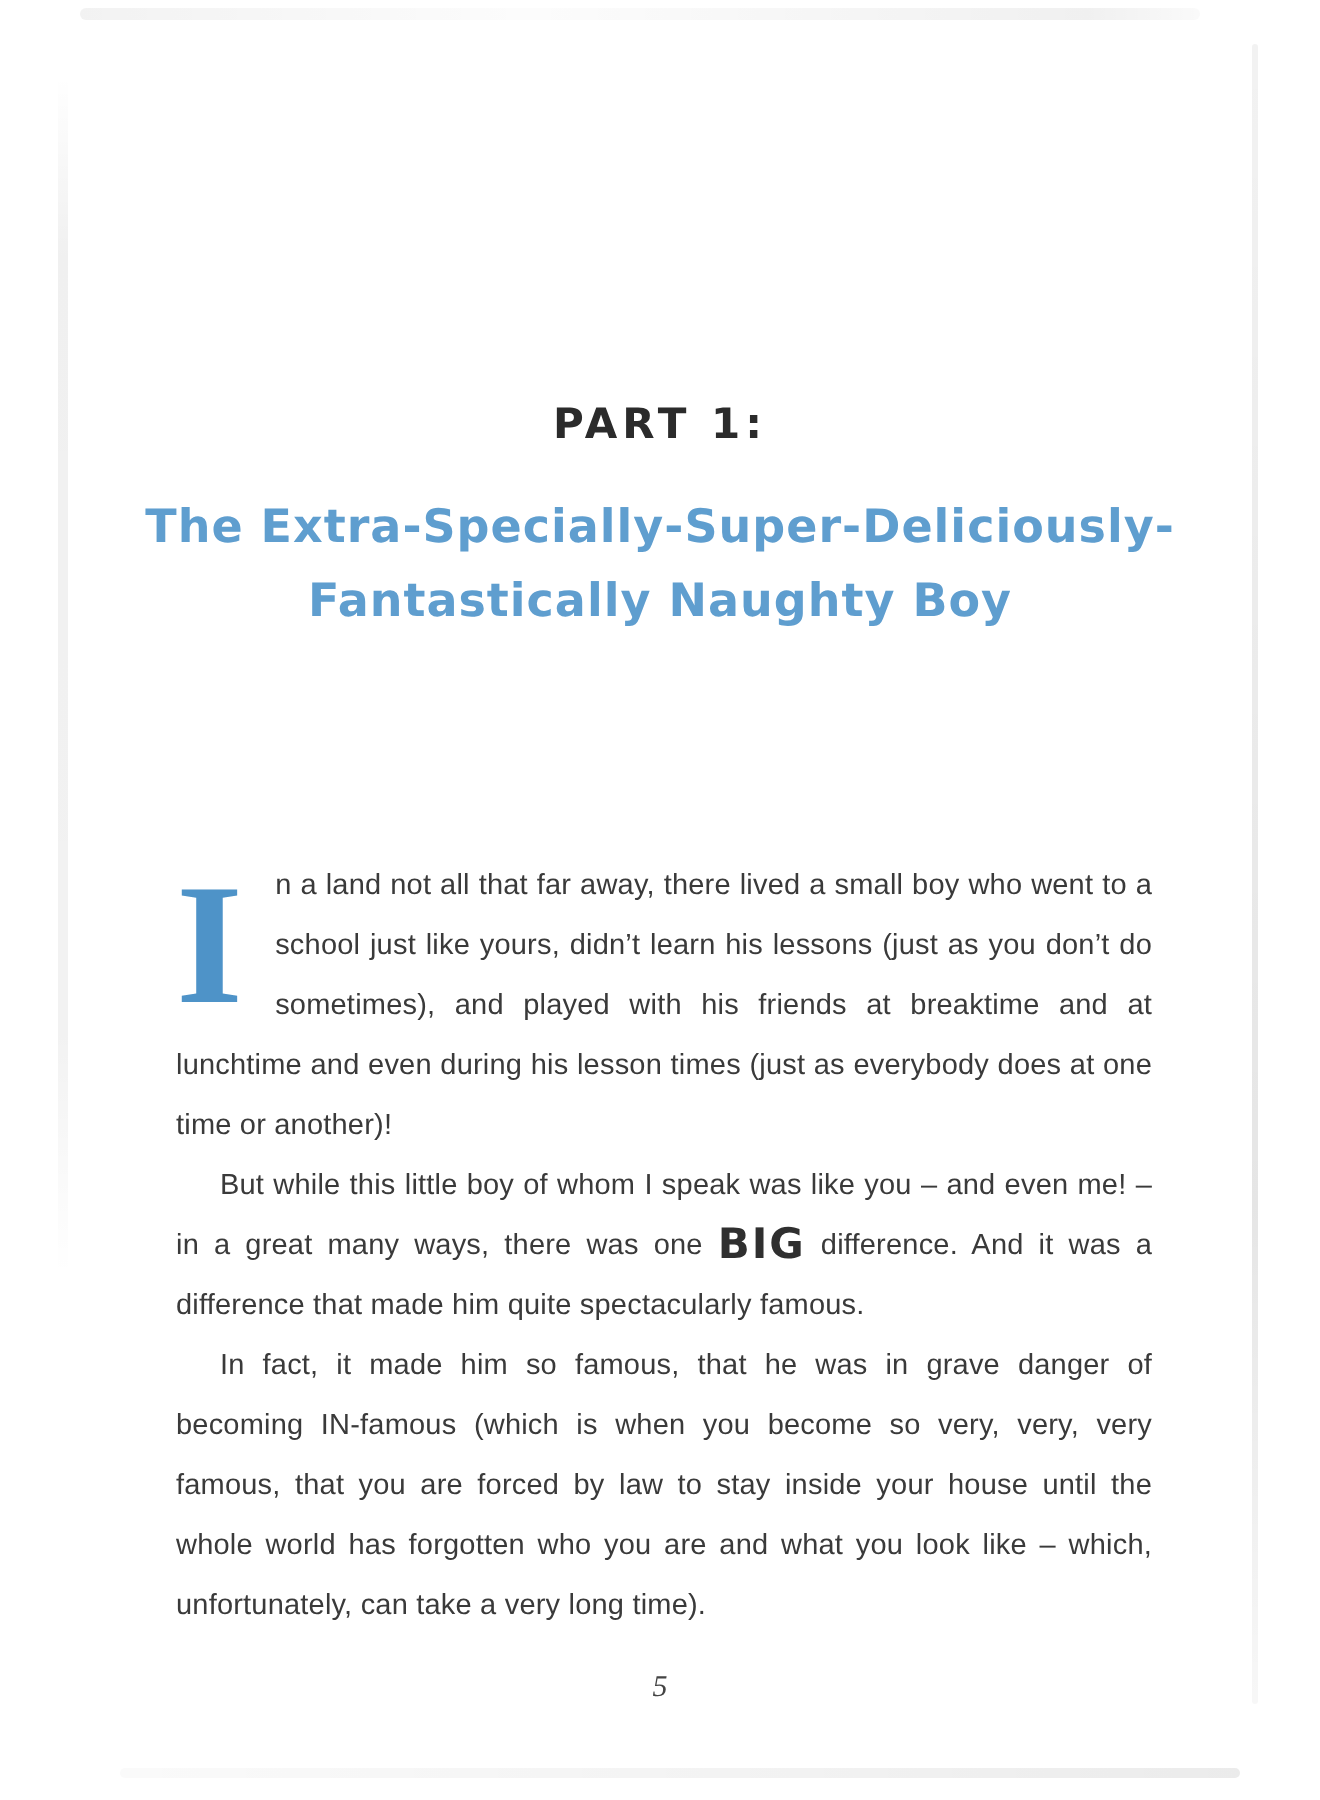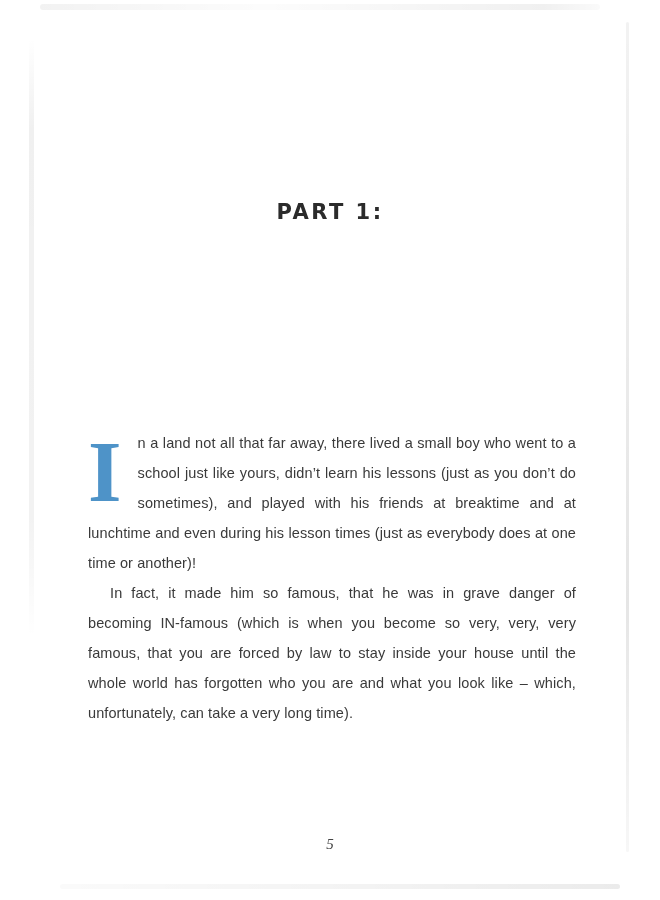--- a/index.html
+++ b/index.html
@@ -122,21 +122,26 @@
 
 <div class="scan-page">
 
   <div class="edge-top"></div>
   <div class="edge-left"></div>
   <div class="edge-right"></div>
   <div class="edge-bottom"></div>
 
   <div class="part-heading">PART 1:</div>
 
+  <div class="book-title">
+    <div>The Extra-Specially-Super-Deliciously-</div>
+    <div>Fantastically Naughty Boy</div>
+  </div>
 
   <div class="body-text" id="body-text">
       <p class="para"><span class="dropcap">I</span><span>n a land not all that far away, there lived a small boy who went to a school just like yours, didn’t learn his lessons (just as you don’t do sometimes), and played with his friends at breaktime and at lunchtime and even during his lesson times (just as everybody does at one time or another)!</span></p>
+      <p class="para indent"><span>But while this little boy of whom I speak was like you – and even me! – in a great many ways, there was one </span><span class="big">BIG</span><span> difference. And it was a difference that made him quite spectacularly famous.</span></p>
       <p class="para indent"><span>In fact, it made him </span><span class="italic">so</span><span> famous, that he was in grave danger of becoming IN-famous (which is when you become so very, very, </span><span class="italic">very</span><span> famous, that you are forced by law to stay inside your house until the whole world has forgotten who you are and what you look like – which, unfortunately, can take a very long time).</span></p>
     </div>
 
   <div class="page-number">5</div>
 
 </div>
 
 </body></html>

